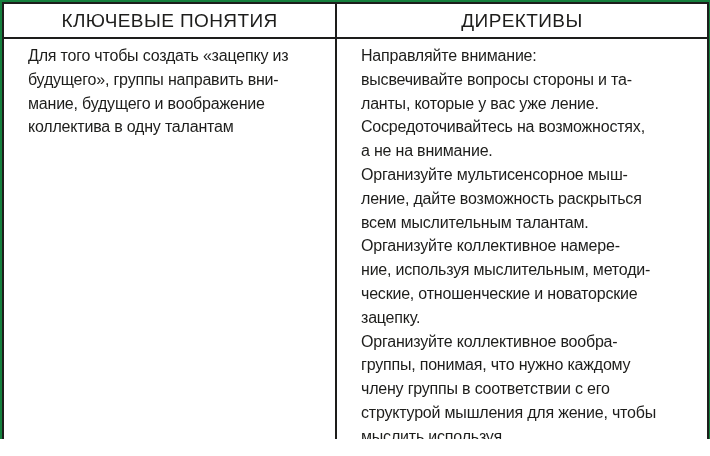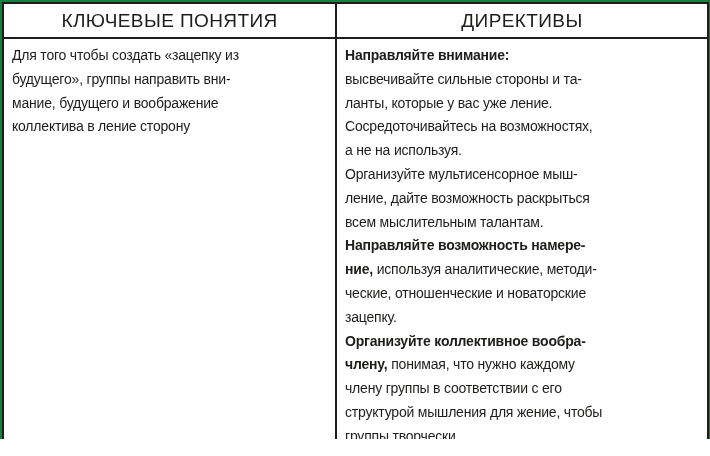--- a/index.html
+++ b/index.html
@@ -36,31 +36,31 @@
     height: 29px;
     font-size: 19px;
     font-weight: 400;
     letter-spacing: 0.4px;
     text-align: center;
     vertical-align: middle;
     padding: 2px 4px;
   }
   .concept-table td {
     vertical-align: top;
-    padding: 5px 6px 4px 8px;
-    font-size: 14px;
+    padding: 5px 6px 4px 24px;
+    font-size: 16px;
     letter-spacing: -0.2px;
     overflow: hidden;
   }
   .textline {
     line-height: 23.8px;
     white-space: nowrap;
   }
   .run { font-weight: 400; }
-  .run.bold { font-weight: 700; }
+  .run.bold { font-weight: 400; }
 </style>
 </head>
 <body>
 
 <div class="stage">
   <table class="concept-table">
     <colgroup>
       <col class="col-left">
       <col class="col-right">
     </colgroup>
@@ -69,37 +69,37 @@
         <th>КЛЮЧЕВЫЕ ПОНЯТИЯ</th>
         <th>ДИРЕКТИВЫ</th>
       </tr>
     </thead>
     <tbody>
       <tr>
         <td>
             <div class="textline"><span class="run">Для того чтобы создать «зацепку из</span></div>
             <div class="textline"><span class="run">будущего», группы направить вни-</span></div>
             <div class="textline"><span class="run">мание, будущего и воображение</span></div>
-            <div class="textline"><span class="run">коллектива в ление сторону</span></div>
+            <div class="textline"><span class="run">коллектива в одну талантам</span></div>
           </td>
         <td>
             <div class="textline"><span class="run bold">Направляйте внимание:</span></div>
-            <div class="textline"><span class="run">высвечивайте сильные стороны и та-</span></div>
+            <div class="textline"><span class="run">высвечивайте вопросы стороны и та-</span></div>
             <div class="textline"><span class="run">ланты, которые у вас уже ление.</span></div>
             <div class="textline"><span class="run">Сосредоточивайтесь на возможностях,</span></div>
-            <div class="textline"><span class="run">а не на используя.</span></div>
+            <div class="textline"><span class="run">а не на внимание.</span></div>
             <div class="textline"><span class="run">Организуйте мультисенсорное мыш-</span></div>
             <div class="textline"><span class="run">ление, дайте возможность раскрыться</span></div>
             <div class="textline"><span class="run">всем мыслительным талантам.</span></div>
-            <div class="textline"><span class="run bold">Направляйте возможность намере-</span></div>
-            <div class="textline"><span class="run bold">ние,</span><span class="run"> используя аналитические, методи-</span></div>
+            <div class="textline"><span class="run bold">Организуйте коллективное намере-</span></div>
+            <div class="textline"><span class="run bold">ние,</span><span class="run"> используя мыслительным, методи-</span></div>
             <div class="textline"><span class="run">ческие, отношенческие и новаторские</span></div>
             <div class="textline"><span class="run">зацепку.</span></div>
             <div class="textline"><span class="run bold">Организуйте коллективное вообра-</span></div>
-            <div class="textline"><span class="run bold">члену,</span><span class="run"> понимая, что нужно каждому</span></div>
+            <div class="textline"><span class="run bold">группы,</span><span class="run"> понимая, что нужно каждому</span></div>
             <div class="textline"><span class="run">члену группы в соответствии с его</span></div>
             <div class="textline"><span class="run">структурой мышления для жение, чтобы</span></div>
-            <div class="textline"><span class="run">группы творчески</span></div>
+            <div class="textline"><span class="run">мыслить используя</span></div>
           </td>
       </tr>
     </tbody>
   </table>
 </div>
 
 </body></html>

